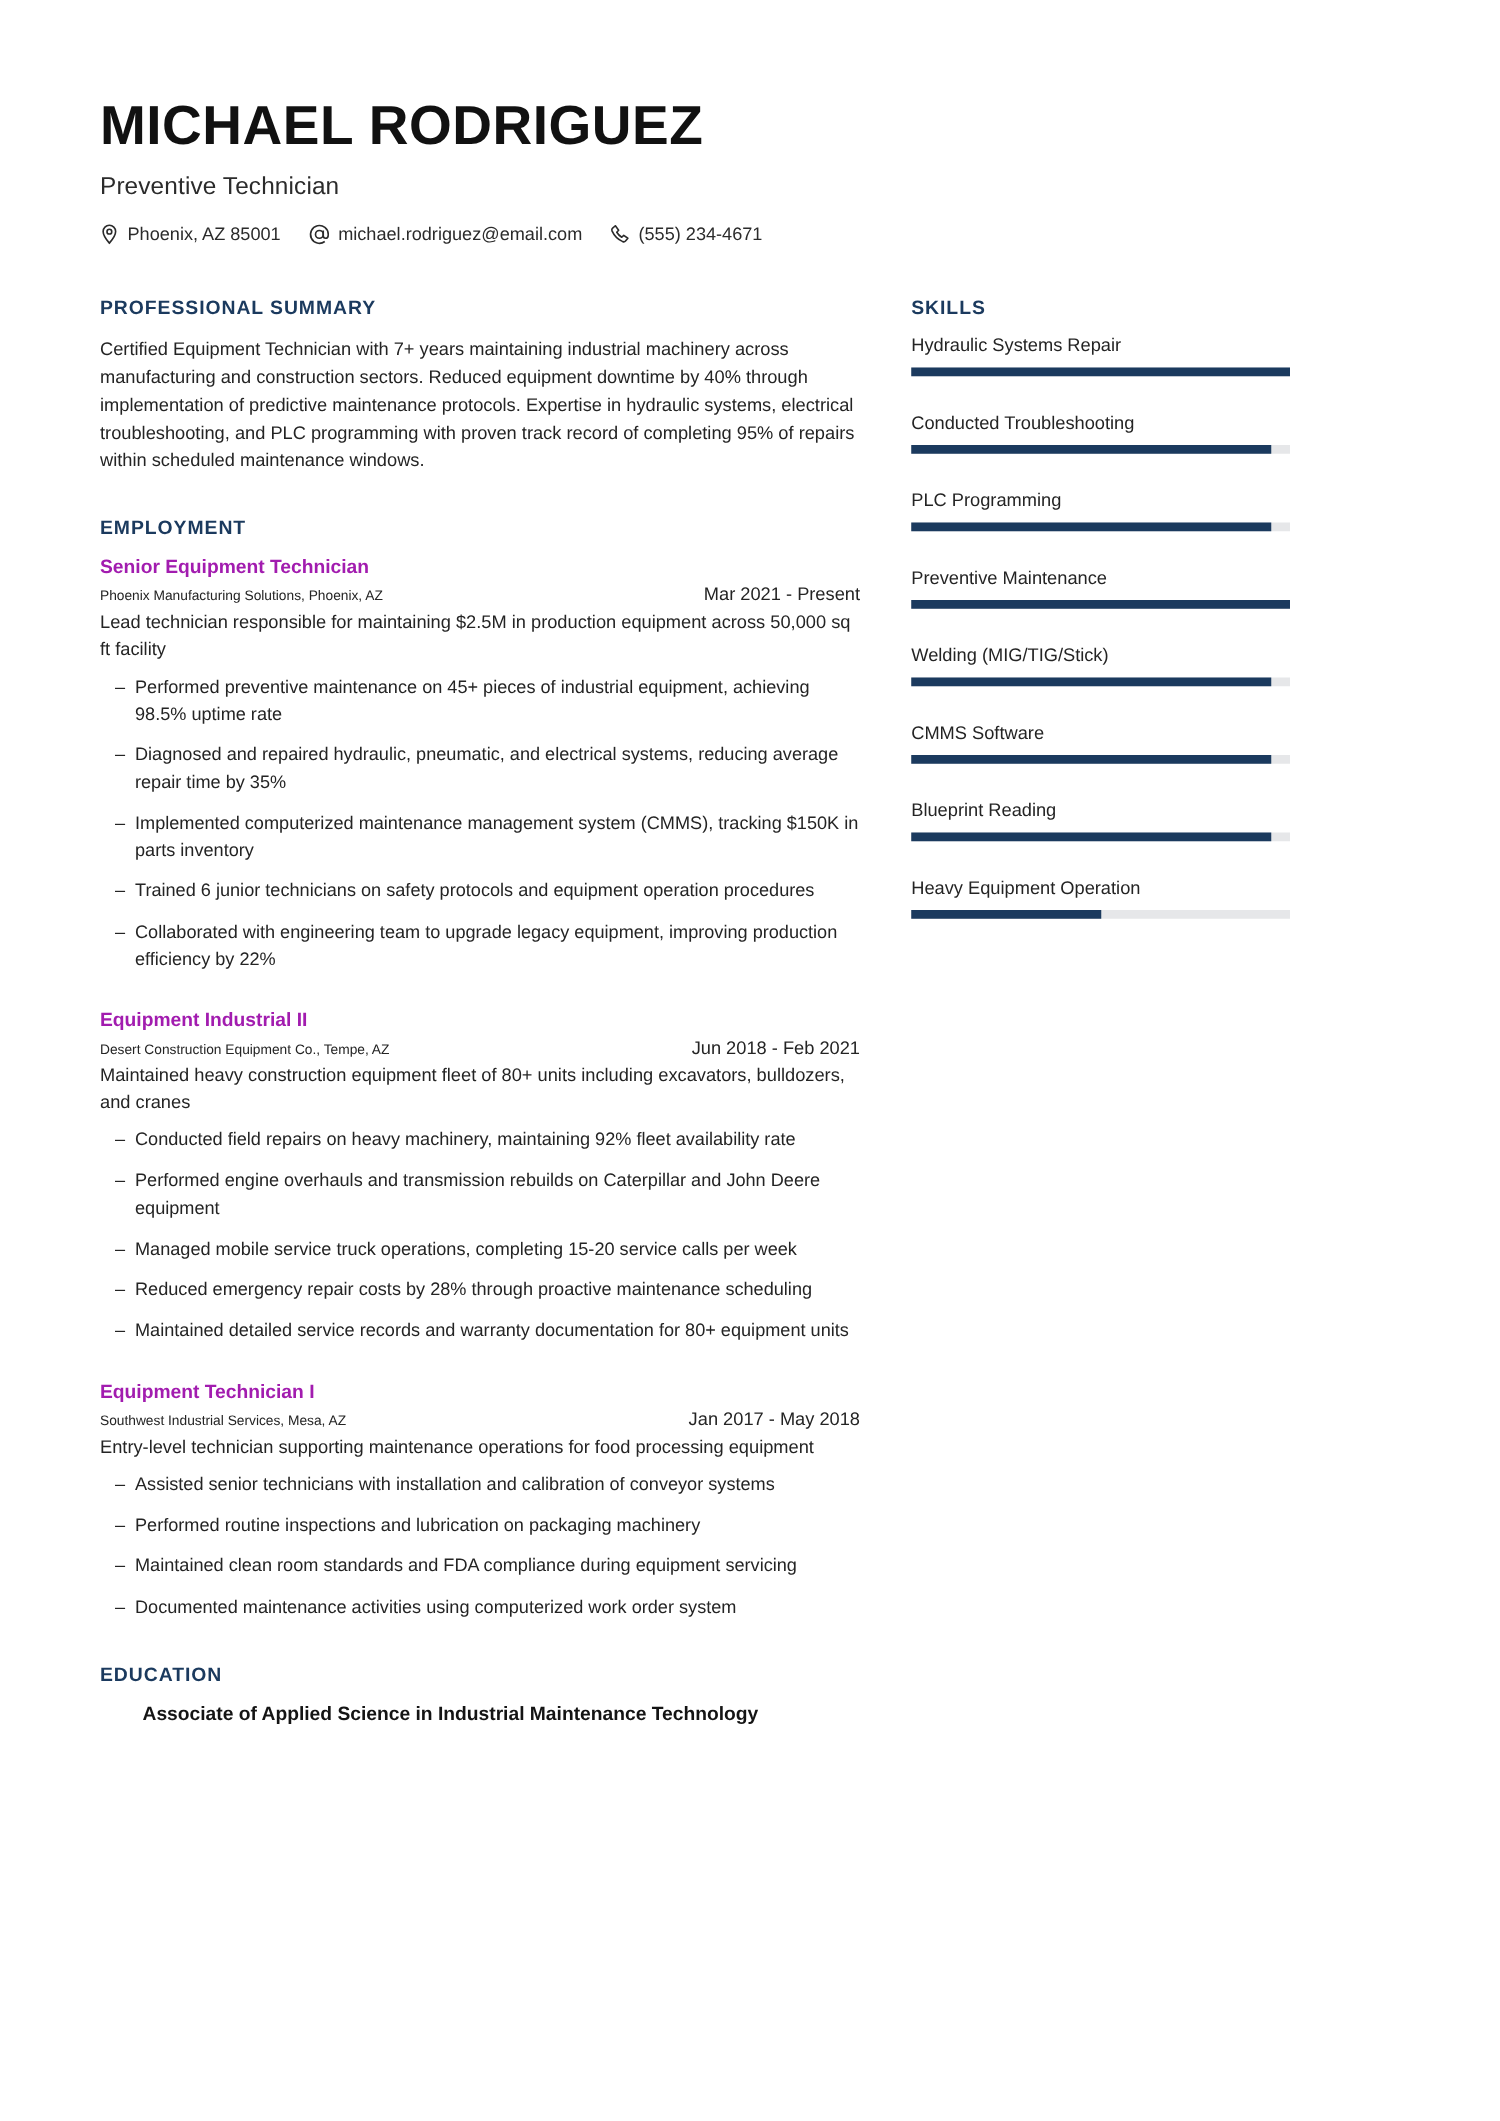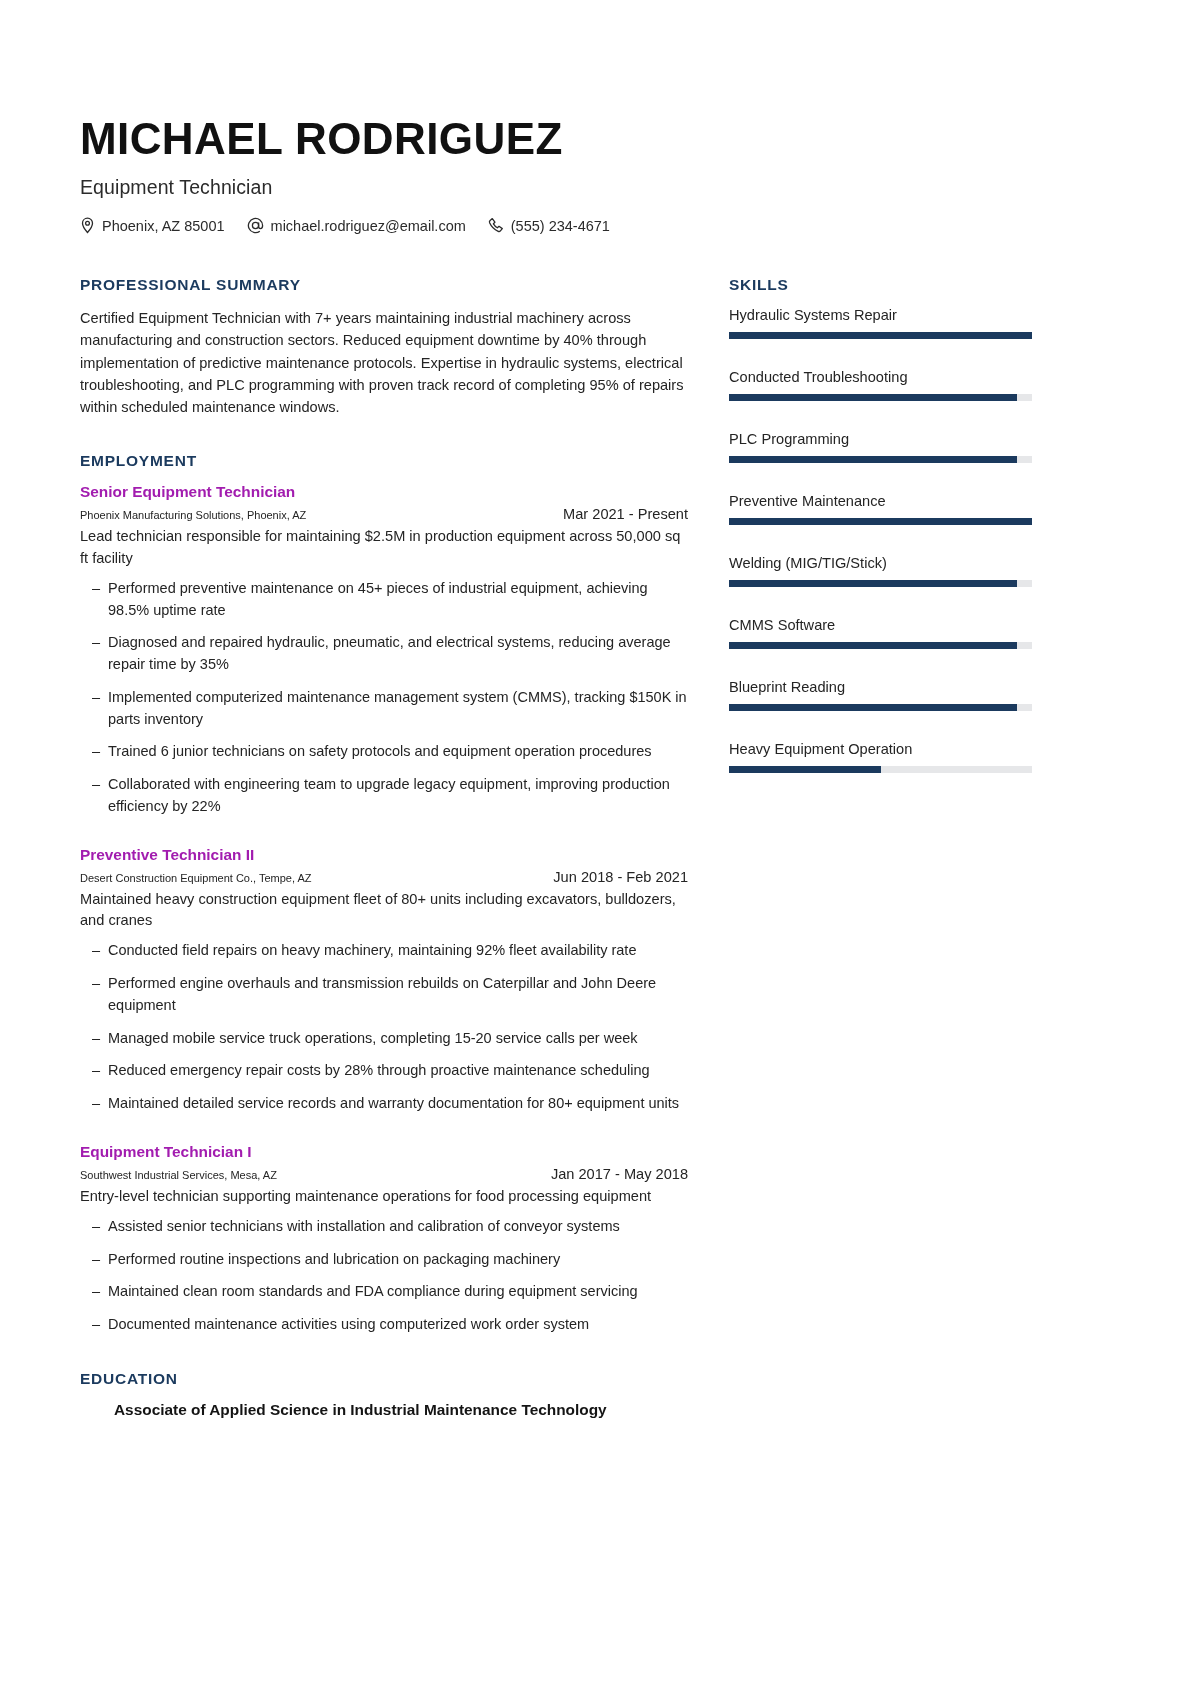--- a/index.html
+++ b/index.html
@@ -3,21 +3,21 @@
 <meta charset="utf-8">
 <style>
   * { box-sizing: border-box; margin: 0; padding: 0; }
   html, body {
     width: 1200px; height: 1697px;
     background: #ffffff;
     font-family: "Liberation Sans", sans-serif;
     color: #1a1a1a;
     -webkit-font-smoothing: antialiased;
   }
-  .page { position: relative; width: 1200px; height: 1697px; padding: 116px 80px 0 80px; }
+  .page { position: relative; width: 1200px; height: 1697px; padding: 78px 80px 0 80px; }
 
   
   .name {
     font-size: 44px; font-weight: 700; letter-spacing: 0.4px;
     color: #111111; line-height: 1.05; margin-bottom: 14px;
   }
   .subtitle {
     font-size: 19.5px; font-weight: 400; color: #2b2b2b;
     margin-bottom: 18px; letter-spacing: 0.1px;
   }
@@ -66,21 +66,21 @@
   .skill-track { position: relative; width: 100%; height: 7px; background: #e6e7e9; }
   .skill-fill { position: absolute; left: 0; top: 0; height: 100%; background: #1b3a5e; }
 </style>
 </head>
 <body>
 
 <div class="page">
 
   <div>
     <div class="name">MICHAEL RODRIGUEZ</div>
-    <div class="subtitle">Equipment Technician</div>
+    <div class="subtitle">Preventive Technician</div>
     <div class="contact-row">
 
       <div class="contact-item">
         <span>
           <svg width="15" height="17" viewBox="0 0 15 17" fill="none" stroke="#2b2b2b" stroke-width="1.3">
             <path d="M7.5 1.2c-2.8 0-5 2.2-5 5 0 3.6 5 9.3 5 9.3s5-5.7 5-9.3c0-2.8-2.2-5-5-5z"></path>
             <circle cx="7.5" cy="6.3" r="1.9"></circle>
           </svg>
         </span>
         <span>Phoenix, AZ 85001</span>
@@ -130,21 +130,21 @@
           <ul class="bullets">
             <li>Performed preventive maintenance on 45+ pieces of industrial equipment, achieving 98.5% uptime rate</li>
             <li>Diagnosed and repaired hydraulic, pneumatic, and electrical systems, reducing average repair time by 35%</li>
             <li>Implemented computerized maintenance management system (CMMS), tracking $150K in parts inventory</li>
             <li>Trained 6 junior technicians on safety protocols and equipment operation procedures</li>
             <li>Collaborated with engineering team to upgrade legacy equipment, improving production efficiency by 22%</li>
           </ul>
         </div>
 
         <div class="job">
-          <div class="job-title">Preventive Technician II</div>
+          <div class="job-title">Equipment Industrial II</div>
           <div class="job-meta">
             <span class="job-company">Desert Construction Equipment Co., Tempe, AZ</span>
             <span class="job-dates">Jun 2018 - Feb 2021</span>
           </div>
           <div class="job-desc">Maintained heavy construction equipment fleet of 80+ units including excavators, bulldozers, and cranes</div>
           <ul class="bullets">
             <li>Conducted field repairs on heavy machinery, maintaining 92% fleet availability rate</li>
             <li>Performed engine overhauls and transmission rebuilds on Caterpillar and John Deere equipment</li>
             <li>Managed mobile service truck operations, completing 15-20 service calls per week</li>
             <li>Reduced emergency repair costs by 28% through proactive maintenance scheduling</li>

